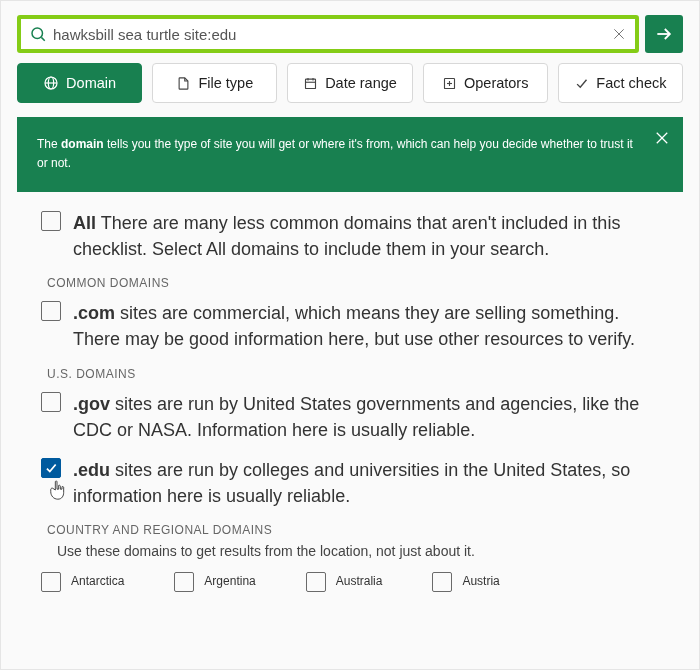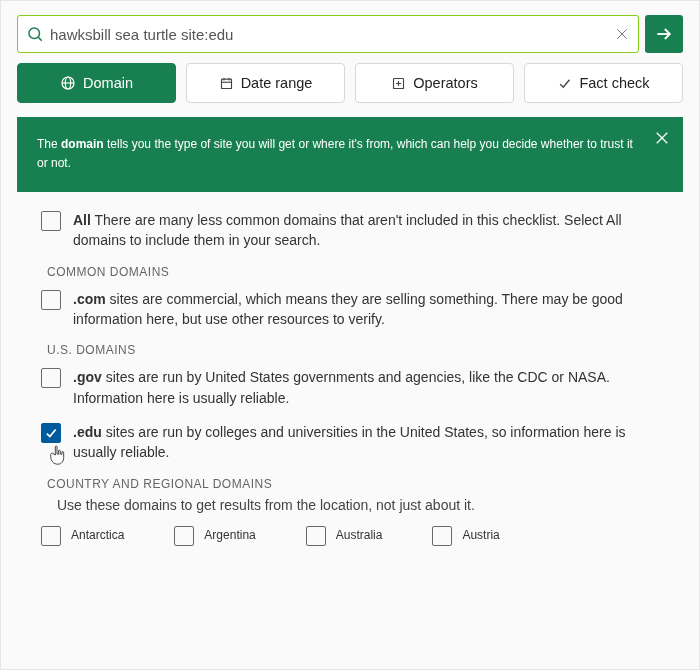--- a/index.html
+++ b/index.html
@@ -20,21 +20,21 @@
   }
   .search-row {
     display: flex;
     gap: 6px;
     margin-bottom: 10px;
   }
   .search-box {
     flex: 1;
     display: flex;
     align-items: center;
-    border: 1px solid #84cc16;
+    border: 4px solid #84cc16;
     background: #fff;
     border-radius: 3px;
     height: 38px;
     padding: 0 8px;
   }
   .search-box input {
     border: none;
     outline: none;
     flex: 1;
     font-size: 15px;
@@ -109,21 +109,21 @@
     display:flex; align-items:center; justify-content:center;
     cursor:pointer;
     position:relative;
   }
   .checkbox.checked {
     background:#005a9e;
     border-color:#005a9e;
   }
   .checkbox.checked svg { display:block; }
   .checkbox svg { display:none; }
-  .opt-text { font-size:14px; color:#333; line-height:1.45; }
+  .opt-text { font-size:18px; color:#333; line-height:1.45; }
   .opt-text .lead { font-weight:600; }
   .section-label {
     font-size:12px;
     letter-spacing: .5px;
     color:#666;
     text-transform: uppercase;
     margin: 14px 0 10px 6px;
   }
   .section-sub {
     font-size:14px;
@@ -187,20 +187,29 @@
             <circle cx="12" cy="12" r="9"></circle>
             <ellipse cx="12" cy="12" rx="4" ry="9"></ellipse>
             <line x1="3" y1="12" x2="21" y2="12"></line>
           </svg>
       </span>
       <span>Domain</span>
     </div>
     <div class="tab">
       <span class="icon">
         <svg width="15" height="15" viewBox="0 0 24 24" fill="none" stroke="#444" stroke-width="1.8">
+            <path d="M14 3H6a1 1 0 0 0-1 1v16a1 1 0 0 0 1 1h12a1 1 0 0 0 1-1V8z"></path>
+            <polyline points="14 3 14 8 19 8"></polyline>
+          </svg>
+      </span>
+      <span>File type</span>
+    </div>
+    <div class="tab">
+      <span class="icon">
+        <svg width="15" height="15" viewBox="0 0 24 24" fill="none" stroke="#444" stroke-width="1.8">
             <rect x="4" y="5" width="16" height="15" rx="1"></rect>
             <line x1="4" y1="10" x2="20" y2="10"></line>
             <line x1="8" y1="3" x2="8" y2="7"></line>
             <line x1="16" y1="3" x2="16" y2="7"></line>
           </svg>
       </span>
       <span>Date range</span>
     </div>
     <div class="tab">
       <span class="icon">

